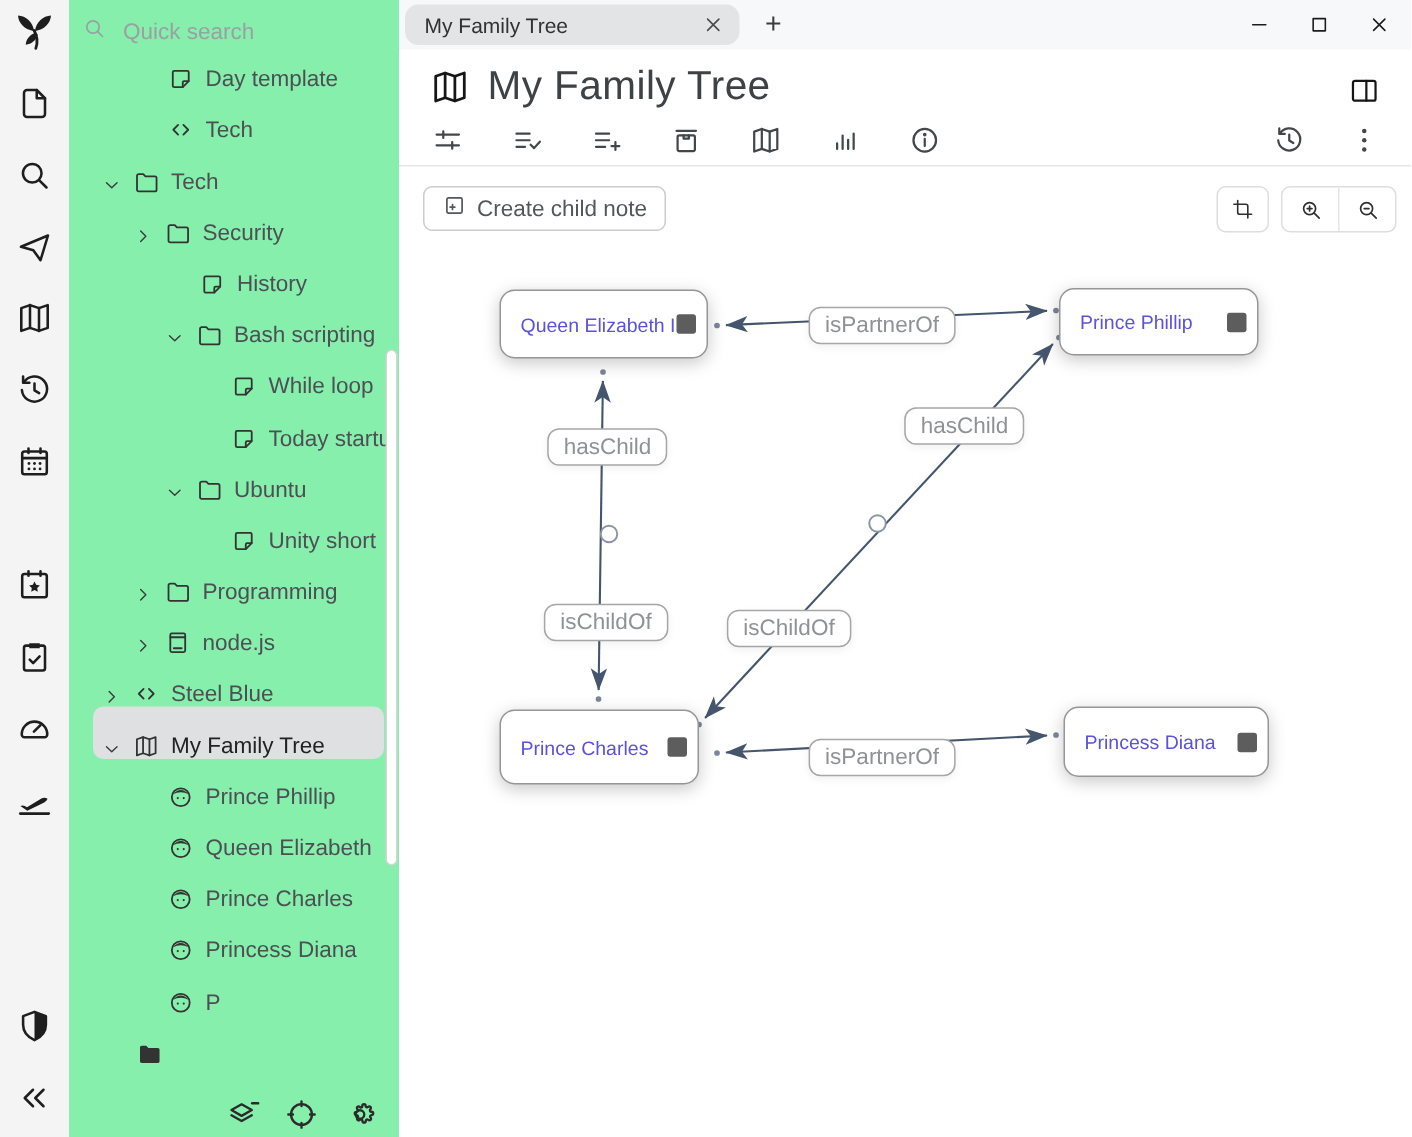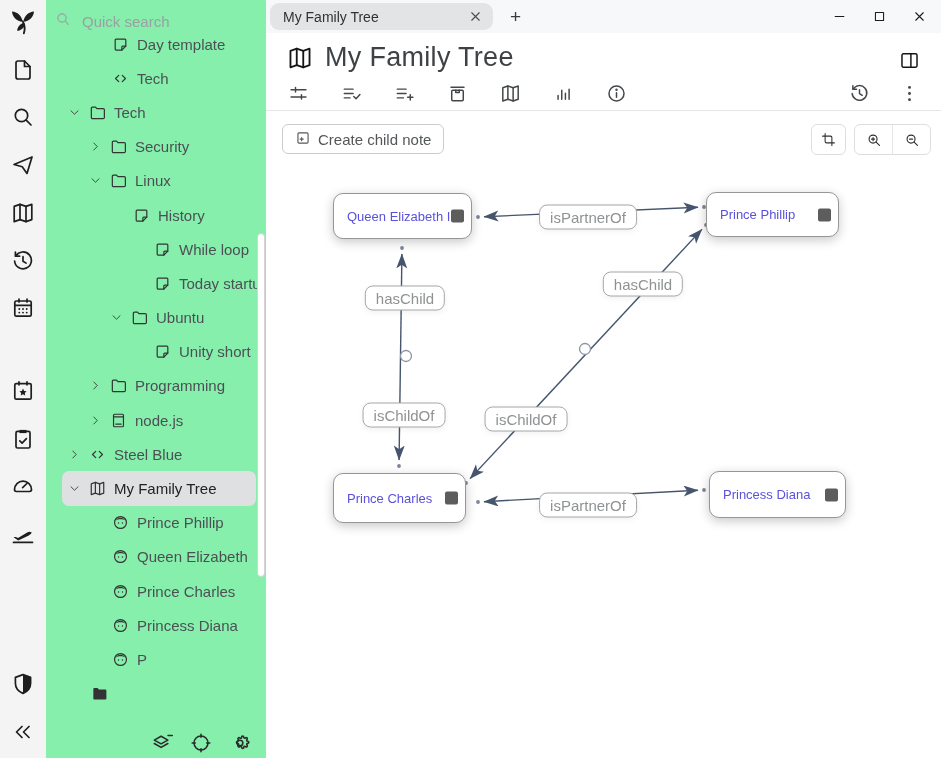--- a/index.html
+++ b/index.html
@@ -11,21 +11,21 @@
   .rail-btn.logo svg{width:30px;height:30px;}
   .rail-spacer-sm{height:35px;}
   .rail-spacer-lg{height:103px;}
   
   .sidebar{width:220px;background:#86efac;position:relative;flex-shrink:0;overflow:hidden;}
   .search-row{height:42px;display:flex;align-items:center;gap:9px;padding-left:9px;color:#9aa0a4;position:relative;z-index:2;}
   .search-row svg{width:16px;height:16px;}
   .search-row input{border:none;background:transparent;outline:none;font-size:15px;color:#6b7075;width:150px;font-family:inherit;}
   .search-row input::placeholder{color:#9aa0a4;}
   .tree{position:absolute;top:27px;left:0;right:0;bottom:0;overflow:hidden;}
-  .trow{height:34.2px;display:flex;align-items:center;font-size:15px;color:#4c5054;cursor:pointer;white-space:nowrap;}
+  .trow{height:34.2px;display:flex;align-items:flex-end;font-size:15px;color:#4c5054;cursor:pointer;white-space:nowrap;}
   .trow .expander{width:13px;height:13px;margin-right:8px;color:#3a3a3a;flex-shrink:0;}
   .trow .expander svg{width:13px;height:13px;display:block;}
   .trow .ticon{width:17px;height:17px;margin-right:8px;color:#333;flex-shrink:0;}
   .trow .ticon svg{width:17px;height:17px;display:block;}
   .trow.selected{background:#dfe0e2;border-radius:7px;color:#202224;margin-right:10px;}
   .tree-footer{position:absolute;bottom:4px;right:15px;display:flex;gap:17px;z-index:4;color:#2b2b2b;}
   .tree-footer .fbtn{width:22px;height:22px;cursor:pointer;}
   .tree-footer svg{width:22px;height:22px;display:block;}
   .sb-track{position:absolute;top:224px;right:1px;bottom:0;width:8px;z-index:5;}
   .sb-thumb{position:absolute;top:9px;height:344px;left:0;right:0;background:#fff;border:1px solid #d4d4d4;border-radius:4px;box-sizing:border-box;cursor:pointer;}
@@ -217,41 +217,41 @@
               <path d="M8.8 5.5 15.2 12 8.8 18.5"></path>
             </svg>
           </span>
           <span class="ticon">
             <svg viewBox="0 0 24 24" fill="none" stroke="currentColor" stroke-width="1.7" stroke-linecap="round" stroke-linejoin="round">
               <path d="M3.3 19V6c0-.9.7-1.6 1.6-1.6h4.3l2 2.1h8.9c.9 0 1.6.7 1.6 1.6V19c0 .9-.7 1.6-1.6 1.6H4.9c-.9 0-1.6-.7-1.6-1.6z"></path>
             </svg>
           </span>
           <span>Security</span>
         </div>
-        <div class="trow" style="padding-left: 43px;">
-          <span class="expander">
-            <svg viewBox="0 0 24 24" fill="none" stroke="currentColor" stroke-width="1.7" stroke-linecap="round" stroke-linejoin="round">
-              <path d="M5.5 8.8 12 15.2 18.5 8.8"></path>
-            </svg>
-          </span>
-          <span class="ticon">
-            <svg viewBox="0 0 24 24" fill="none" stroke="currentColor" stroke-width="1.7" stroke-linecap="round" stroke-linejoin="round">
-              <path d="M3.3 19V6c0-.9.7-1.6 1.6-1.6h4.3l2 2.1h8.9c.9 0 1.6.7 1.6 1.6V19c0 .9-.7 1.6-1.6 1.6H4.9c-.9 0-1.6-.7-1.6-1.6z"></path>
-            </svg>
-          </span>
-          <span>Linux</span>
-        </div>
         <div class="trow" style="padding-left: 87px;">
           <span class="ticon">
             <svg viewBox="0 0 24 24" fill="none" stroke="currentColor" stroke-width="1.7" stroke-linecap="round" stroke-linejoin="round">
               <path d="M4.5 5.8c0-.7.6-1.3 1.3-1.3h12.4c.7 0 1.3.6 1.3 1.3v8.4l-5.6 5.6H5.8c-.7 0-1.3-.6-1.3-1.3z"></path>
               <path d="M19.5 14.2h-4.3c-.7 0-1.3.6-1.3 1.3v4.3"></path>
             </svg>
           </span>
           <span>History</span>
+        </div>
+        <div class="trow" style="padding-left: 64px;">
+          <span class="expander">
+            <svg viewBox="0 0 24 24" fill="none" stroke="currentColor" stroke-width="1.7" stroke-linecap="round" stroke-linejoin="round">
+              <path d="M5.5 8.8 12 15.2 18.5 8.8"></path>
+            </svg>
+          </span>
+          <span class="ticon">
+            <svg viewBox="0 0 24 24" fill="none" stroke="currentColor" stroke-width="1.7" stroke-linecap="round" stroke-linejoin="round">
+              <path d="M3.3 19V6c0-.9.7-1.6 1.6-1.6h4.3l2 2.1h8.9c.9 0 1.6.7 1.6 1.6V19c0 .9-.7 1.6-1.6 1.6H4.9c-.9 0-1.6-.7-1.6-1.6z"></path>
+            </svg>
+          </span>
+          <span>Bash scripting</span>
         </div>
         <div class="trow" style="padding-left: 108px;">
           <span class="ticon">
             <svg viewBox="0 0 24 24" fill="none" stroke="currentColor" stroke-width="1.7" stroke-linecap="round" stroke-linejoin="round">
               <path d="M4.5 5.8c0-.7.6-1.3 1.3-1.3h12.4c.7 0 1.3.6 1.3 1.3v8.4l-5.6 5.6H5.8c-.7 0-1.3-.6-1.3-1.3z"></path>
               <path d="M19.5 14.2h-4.3c-.7 0-1.3.6-1.3 1.3v4.3"></path>
             </svg>
           </span>
           <span>While loop</span>
         </div>

